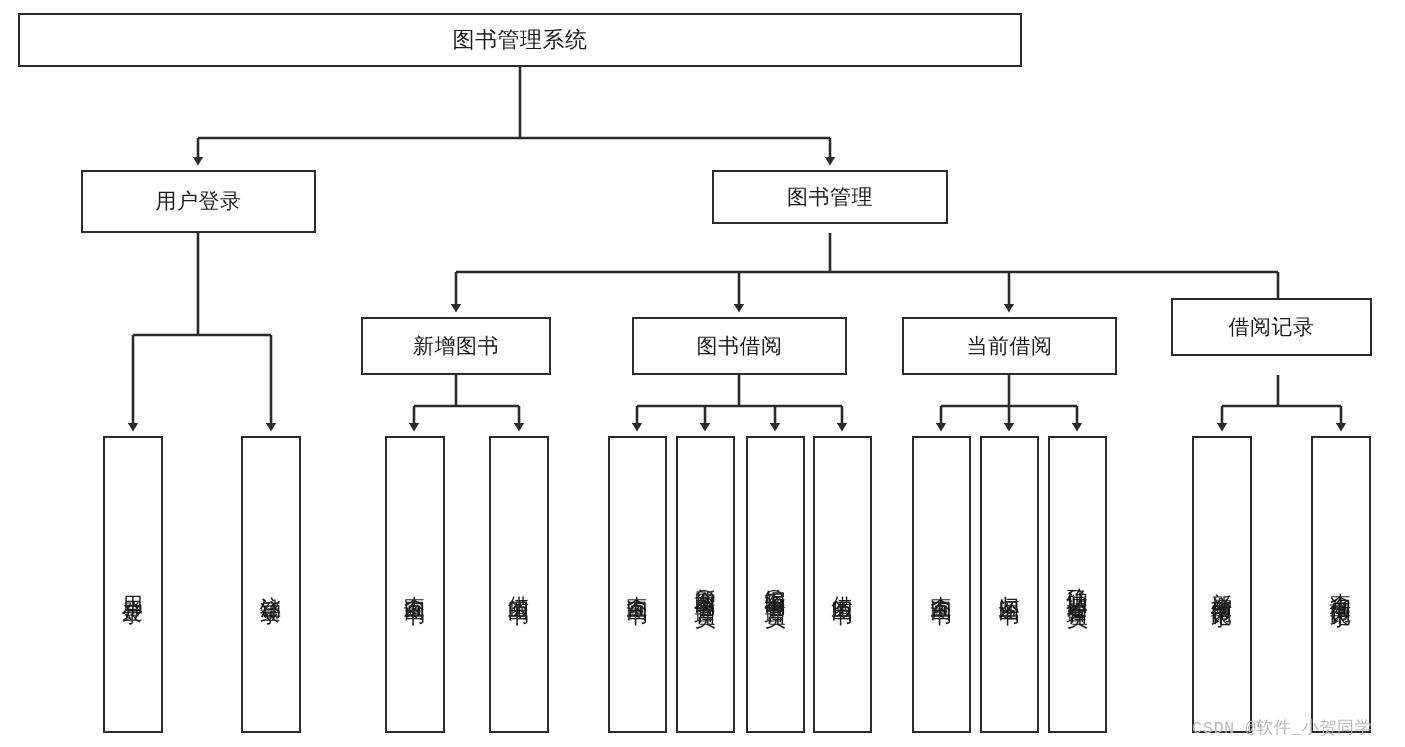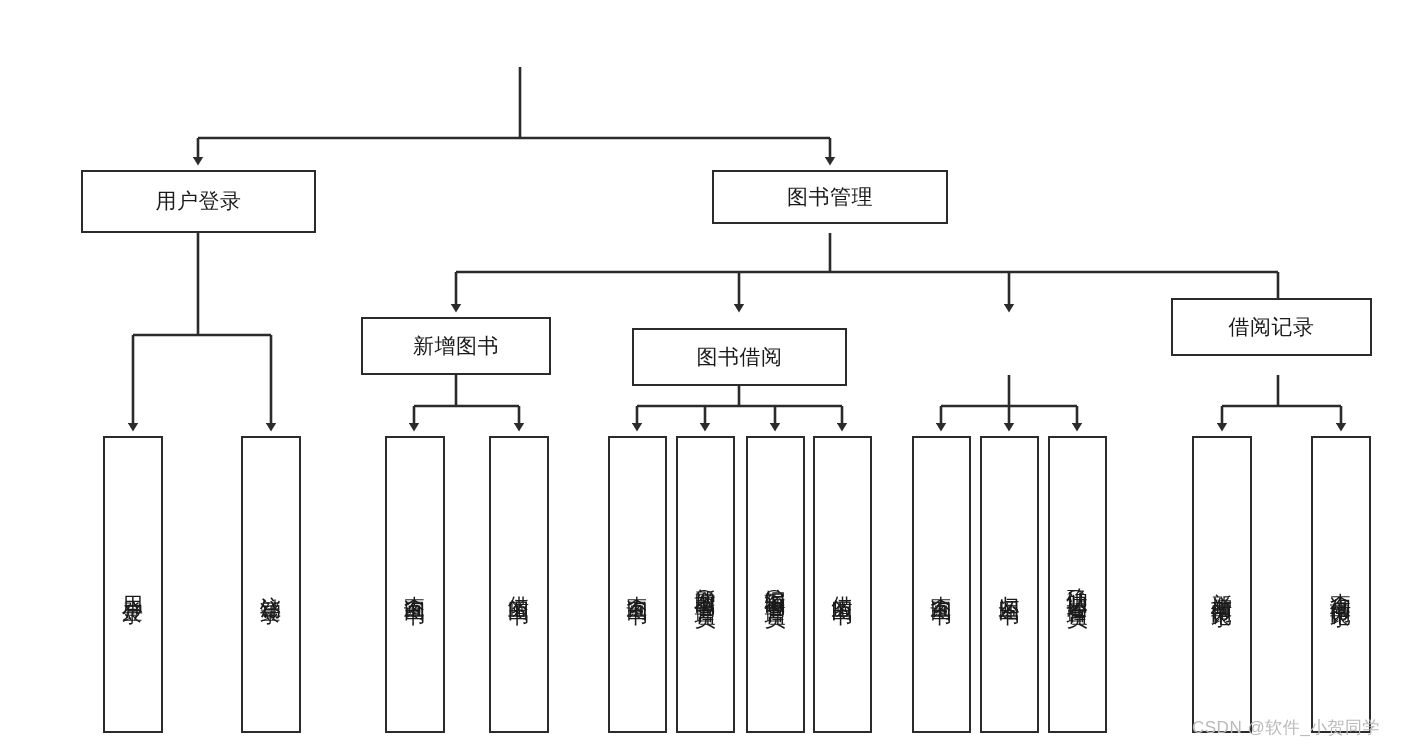--- a/index.html
+++ b/index.html
@@ -61,20 +61,21 @@
     line-height: 1.0;
     max-height: 280px;
   }
   .watermark {
     position: absolute;
     font-size: 17px;
     color: #b9b9b9;
     letter-spacing: 0.5px;
     white-space: nowrap;
     user-select: none;
+    font-family: Liberation Mono, monospace;
   }
 </style>
 </head>
 <body>
 
 <div id="canvas">
 
   <svg class="wires" viewBox="0 0 1405 747">
     <defs>
       <marker id="arrowhead" markerWidth="9" markerHeight="11" refX="1.5" refY="5.5" orient="auto" markerUnits="userSpaceOnUse">
@@ -118,37 +119,43 @@
       <path d="M1009,406 L1009,424" marker-end="url(#arrowhead)"></path>
       <path d="M1077,406 L1077,424" marker-end="url(#arrowhead)"></path>
 
       <path d="M1278,375 L1278,406"></path>
       <path d="M1222,406 L1341,406"></path>
       <path d="M1222,406 L1222,424" marker-end="url(#arrowhead)"></path>
       <path d="M1341,406 L1341,424" marker-end="url(#arrowhead)"></path>
     </g>
   </svg>
 
+  <div class="node root horiz" style="left:18px; top:13px; width:1004px; height:54px;">
+    <span class="label">图书管理系统</span>
+  </div>
 
   <div class="node horiz" style="left:81px; top:170px; width:235px; height:63px;">
     <span class="label">用户登录</span>
   </div>
 
   <div class="node horiz" style="left:712px; top:170px; width:236px; height:54px;">
     <span class="label">图书管理</span>
   </div>
 
   <div class="node horiz" style="left:361px; top:317px; width:190px; height:58px;">
     <span class="label">新增图书</span>
   </div>
 
-  <div class="node horiz" style="left:632px; top:317px; width:215px; height:58px;margin-top:11px;">
+  <div class="node horiz" style="left:632px; top:317px; width:215px; height:58px;">
     <span class="label">图书借阅</span>
   </div>
 
+  <div class="node horiz" style="left:902px; top:317px; width:215px; height:58px;">
+    <span class="label">当前借阅</span>
+  </div>
 
   <div class="node horiz" style="left:1171px; top:298px; width:201px; height:58px;">
     <span class="label">借阅记录</span>
   </div>
 
   <div class="node vert" style="left:103px; top:436px; width:60px; height:297px;">
     <span class="label">用户登录</span>
   </div>
 
   <div class="node vert" style="left:241px; top:436px; width:60px; height:297px;">

